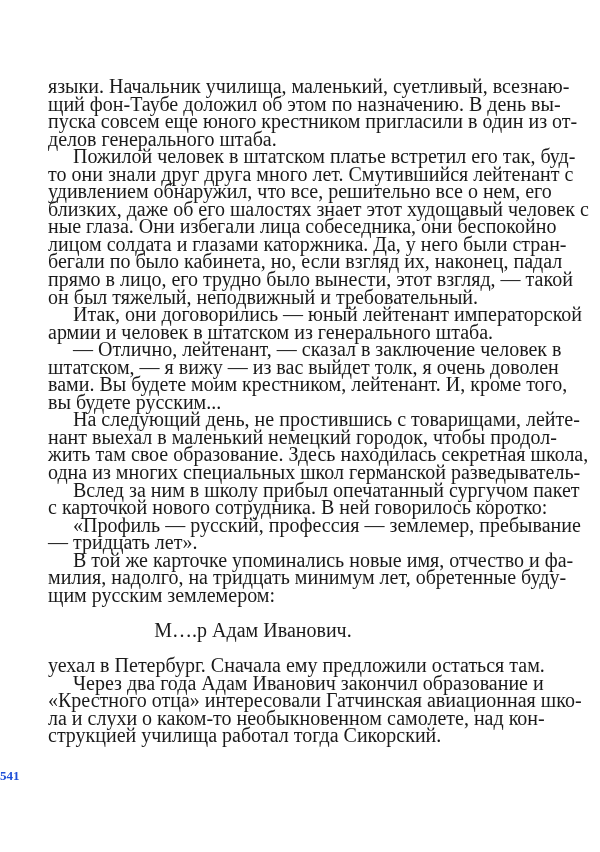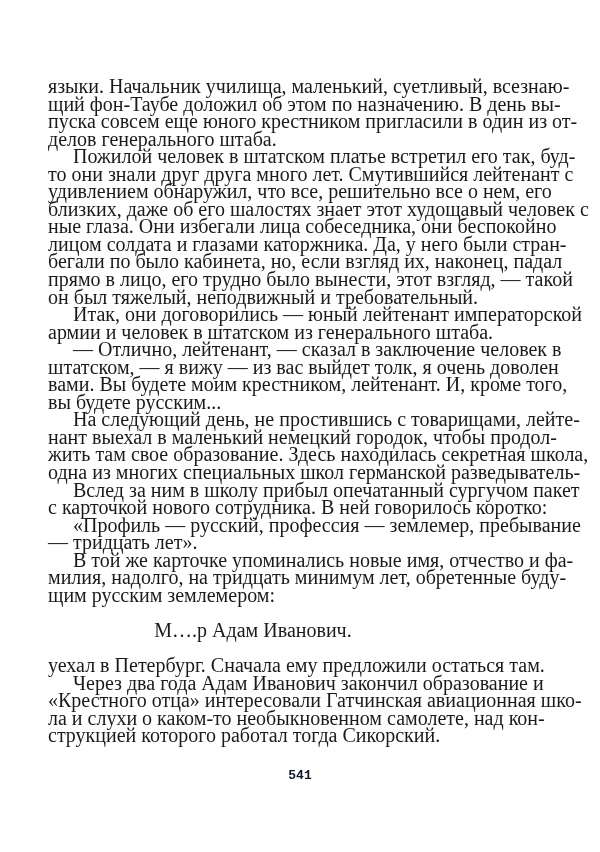--- a/index.html
+++ b/index.html
@@ -50,25 +50,24 @@
     }
     .spacer {
       display: block;
       height: 17.55px;
     }
     .page-number {
       position: absolute;
       left: 0;
       width: 600px;
       top: 768px;
-      text-align: center;
       font-size: 13px;
       font-weight: bold;
-      font-family: Liberation Mono, monospace;
-      color: #0f172a;
+      font-family: Liberation Serif, serif;
+      color: #1d4ed8;
     }
   </style>
 </head>
 <body>
 
 <div class="page">
   <div class="text-block">
 
     <div class="paragraph">
       <span class="line">языки. Начальник училища, маленький, суетливый, всезнаю-</span>
@@ -128,19 +127,19 @@
 
     <span class="line indent-center">М….р Адам Иванович.</span>
 
     <span class="spacer"></span>
 
     <div class="paragraph">
       <span class="line">уехал в Петербург. Сначала ему предложили остаться там.</span>
       <span class="line indent">Через два года Адам Иванович закончил образование и</span>
       <span class="line">«Крестного отца» интересовали Гатчинская авиационная шко-</span>
       <span class="line">ла и слухи о каком-то необыкновенном самолете, над кон-</span>
-      <span class="line last">струкцией которого работал тогда Сикорский.</span>
+      <span class="line last">струкцией училища работал тогда Сикорский.</span>
     </div>
 
   </div>
 
   <div class="page-number">541</div>
 </div>
 
 </body></html>

